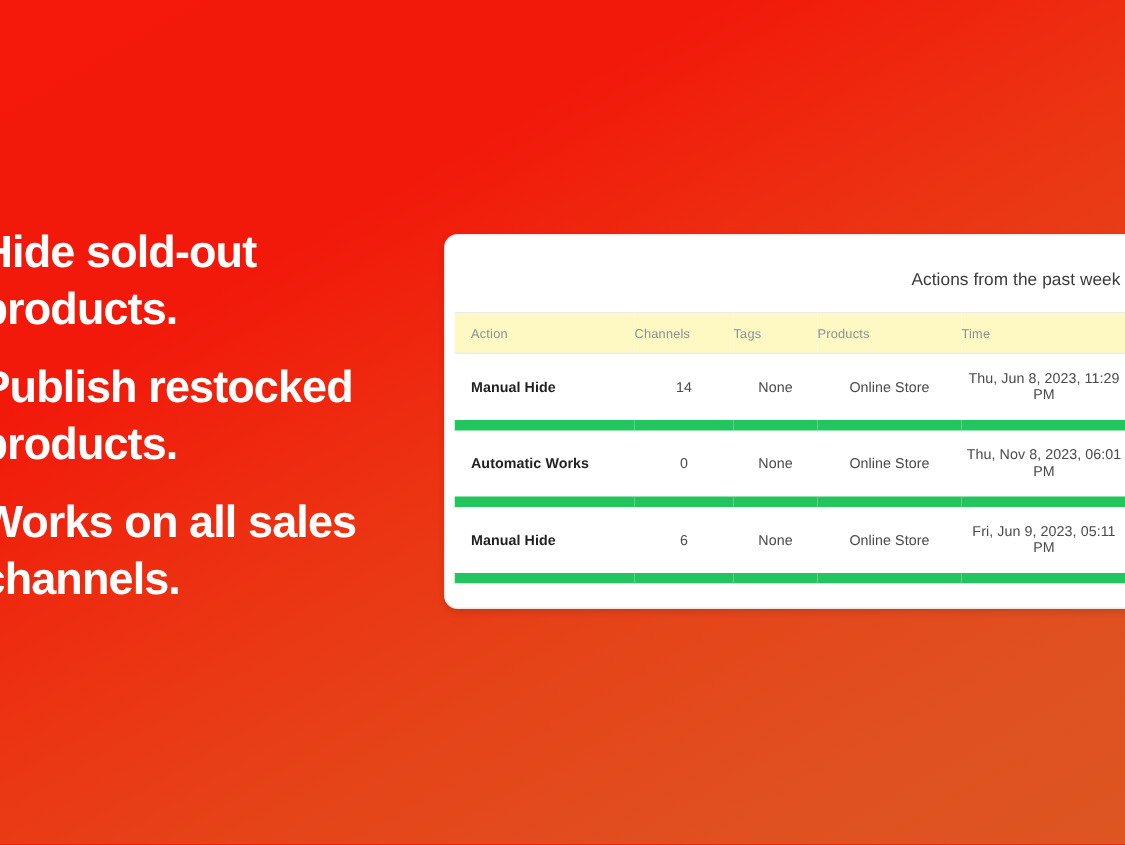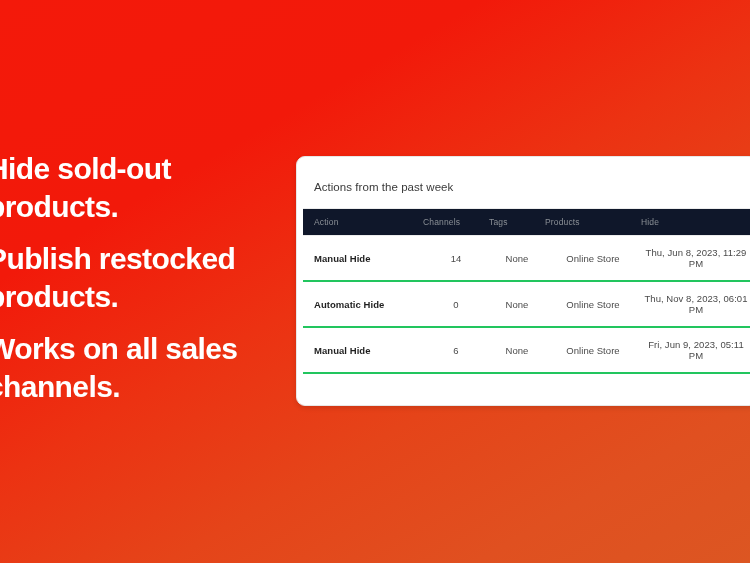--- a/index.html
+++ b/index.html
@@ -72,52 +72,53 @@
     height: 100%;
     background: #FFFFFF;
     border-radius: 5px;
     overflow: hidden;
   }
 
   #card-title {
     font-size: 11.5px;
     color: #3A3A3A;
     font-weight: normal;
-    padding: 18px 16px 15px 11px;
+    padding: 18px 4px 15px 11px;
     letter-spacing: 0.05px;
+    text-align: right;
   }
 
   
   #actions-table {
     width: 100%;
     border-collapse: collapse;
     table-layout: fixed;
   }
 
   #actions-table thead tr {
-    background: #0f172a;
+    background: #fef9c3;
     border-top: 1px solid #ECECEC;
     border-bottom: 1px solid #ECECEC;
   }
 
   #actions-table th {
     text-align: left;
     font-size: 8.5px;
     font-weight: normal;
     color: #8A8F95;
     padding: 8px 0 8px 0;
     letter-spacing: 0.15px;
   }
 
   #actions-table td {
     text-align: left;
     font-size: 9.5px;
     color: #3C3C3C;
     padding: 11px 0 11px 0;
-    border-bottom: 2px solid #22c55e;
+    border-bottom: 7px solid #22c55e;
     letter-spacing: 0.05px;
   }
 
   #actions-table td.cell-action {
     font-weight: bold;
     color: #1F1F1F;
     font-size: 9.5px;
   }
 
   #actions-table td.cell-muted { color: #4A4A4A; text-align: center; }
@@ -150,33 +151,33 @@
 
       <div id="card-title">Actions from the past week</div>
 
       <table id="actions-table">
         <thead>
           <tr>
             <th class="col-action">Action</th>
             <th class="col-products">Channels</th>
             <th class="col-tags">Tags</th>
             <th class="col-channels">Products</th>
-            <th class="col-time">Hide</th>
+            <th class="col-time">Time</th>
           </tr>
         </thead>
         <tbody>
           <tr>
             <td class="cell-action col-action">Manual Hide</td>
             <td class="cell-muted col-products">14</td>
             <td class="cell-muted col-tags">None</td>
             <td class="cell-muted col-channels">Online Store</td>
             <td class="cell-muted col-time">Thu, Jun 8, 2023, 11:29 PM</td>
           </tr>
           <tr>
-            <td class="cell-action col-action">Automatic Hide</td>
+            <td class="cell-action col-action">Automatic Works</td>
             <td class="cell-muted col-products">0</td>
             <td class="cell-muted col-tags">None</td>
             <td class="cell-muted col-channels">Online Store</td>
             <td class="cell-muted col-time">Thu, Nov 8, 2023, 06:01 PM</td>
           </tr>
           <tr>
             <td class="cell-action col-action">Manual Hide</td>
             <td class="cell-muted col-products">6</td>
             <td class="cell-muted col-tags">None</td>
             <td class="cell-muted col-channels">Online Store</td>

